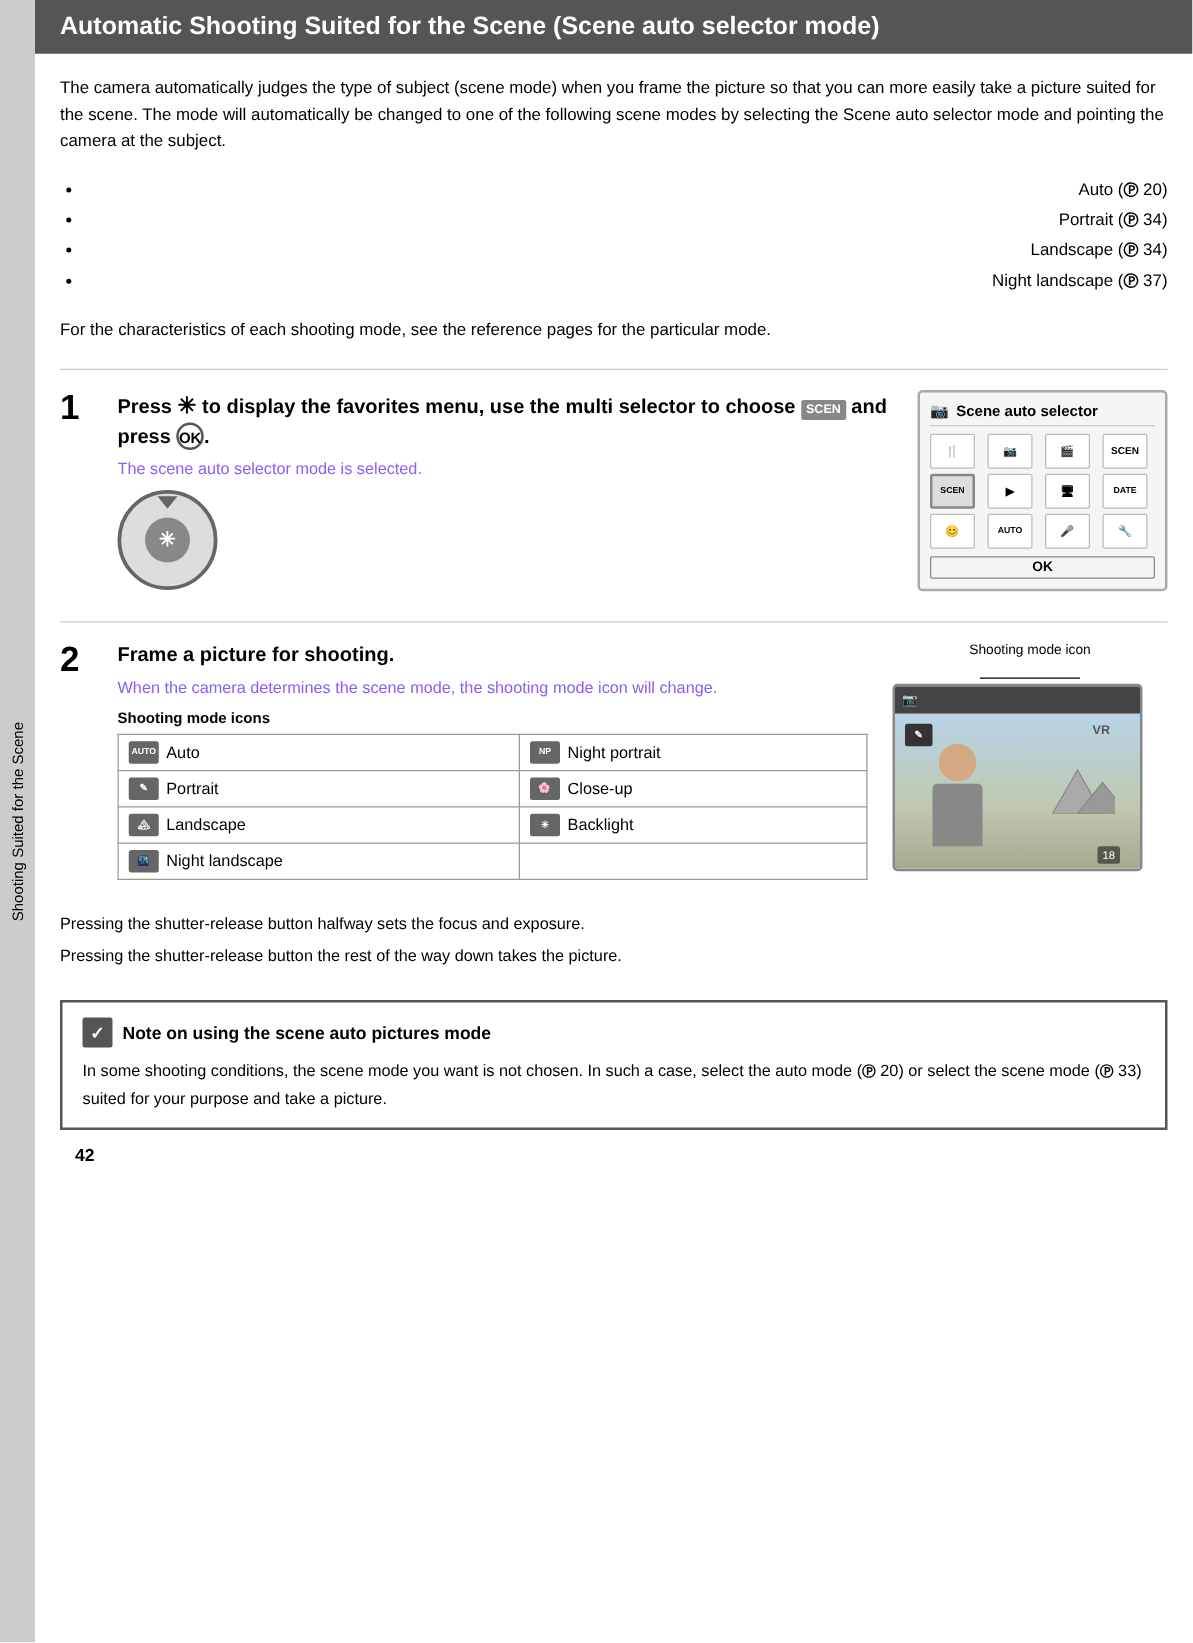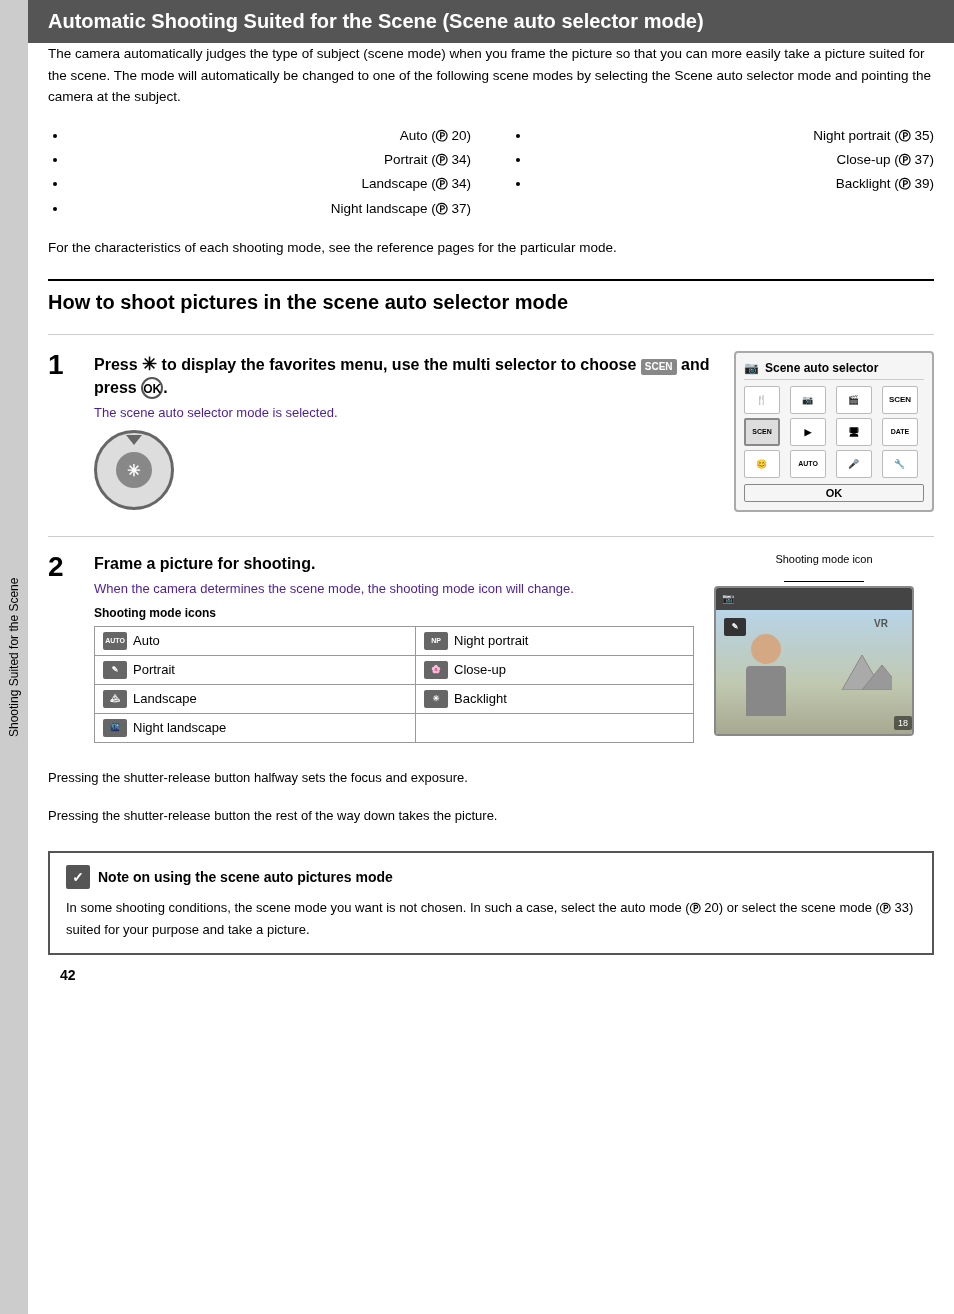--- a/index.html
+++ b/index.html
@@ -37,21 +37,21 @@
     .main-content {
       flex: 1;
       padding: 0 0 20px 0;
     }
 
     
     .page-header {
       background: #555;
       color: #fff;
       padding: 10px 20px;
-      margin-bottom: 0;
+      margin-bottom: 16px;
     }
     .page-header h1 {
       font-size: 20px;
       font-weight: bold;
       color: #fff;
     }
 
     .content-area {
       padding: 0 20px;
     }
@@ -114,21 +114,21 @@
       flex: 1;
     }
     .step-title {
       font-size: 16px;
       font-weight: bold;
       margin-bottom: 6px;
       line-height: 1.4;
     }
     .step-desc {
       font-size: 13px;
-      color: #4c1d95;
+      color: #8b5cf6;
       margin-bottom: 8px;
     }
 
     .step-row {
       display: flex;
       gap: 20px;
       align-items: center;
     }
     .step-text-area {
       flex: 1;
@@ -290,21 +290,21 @@
     .vf-person-body {
       width: 40px;
       height: 50px;
       background: #888;
       border-radius: 4px 4px 0 0;
       margin: 2px auto 0;
     }
     .vf-info {
       position: absolute;
       bottom: 4px;
-      right: 0;
+      right: 16px;
       background: rgba(0,0,0,0.5);
       color: #fff;
       font-size: 9px;
       padding: 2px 4px;
       border-radius: 2px;
     }
     .vf-vr {
       position: absolute;
       top: 8px;
       right: 8px;
@@ -335,21 +335,21 @@
     .vf-line-indicator {
       border-top: 1px solid #000;
       width: 80px;
       margin: 0 auto 4px auto;
     }
 
     
     .bottom-text {
       font-size: 13px;
       line-height: 1.7;
-      margin: 16px 0;
+      margin: 4px 0;
     }
 
     
     .note-box {
       border: 2px solid #555;
       padding: 12px 16px;
       margin-top: 24px;
     }
     .note-title {
       font-weight: bold;
@@ -431,32 +431,24 @@
 
       <div class="bullet-columns">
         <div class="bullet-col">
           <ul>
             <li>Auto (<span style="font-size:12px;font-weight:bold;">Ⓟ</span> 20)</li>
             <li>Portrait (<span style="font-size:12px;font-weight:bold;">Ⓟ</span> 34)</li>
             <li>Landscape (<span style="font-size:12px;font-weight:bold;">Ⓟ</span> 34)</li>
             <li>Night landscape (<span style="font-size:12px;font-weight:bold;">Ⓟ</span> 37)</li>
           </ul>
         </div>
-        <div class="bullet-col">
-          <ul>
-            <li>Night portrait (<span style="font-size:12px;font-weight:bold;">Ⓟ</span> 35)</li>
-            <li>Close-up (<span style="font-size:12px;font-weight:bold;">Ⓟ</span> 37)</li>
-            <li>Backlight (<span style="font-size:12px;font-weight:bold;">Ⓟ</span> 39)</li>
-          </ul>
-        </div>
       </div>
 
       <p class="ref-text">For the characteristics of each shooting mode, see the reference pages for the particular mode.</p>
 
-      <h2 class="section-heading">How to shoot pictures in the scene auto selector mode</h2>
 
       <div class="step">
         <div class="step-number">1</div>
         <div class="step-content">
           <div class="step-row">
             <div class="step-text-area">
               <div class="step-title">
                 Press <span class="asterisk-icon">✳</span> to display the favorites menu, use the multi selector to choose <span style="display:inline-block;background:#888;color:#fff;font-size:10px;padding:1px 4px;border-radius:2px;">SCEN</span> and press <span style="display:inline-block;border:2px solid #555;border-radius:50%;width:22px;height:22px;text-align:center;line-height:20px;font-size:12px;font-weight:bold;">OK</span>.
               </div>
               <p class="step-desc">The scene auto selector mode is selected.</p>

